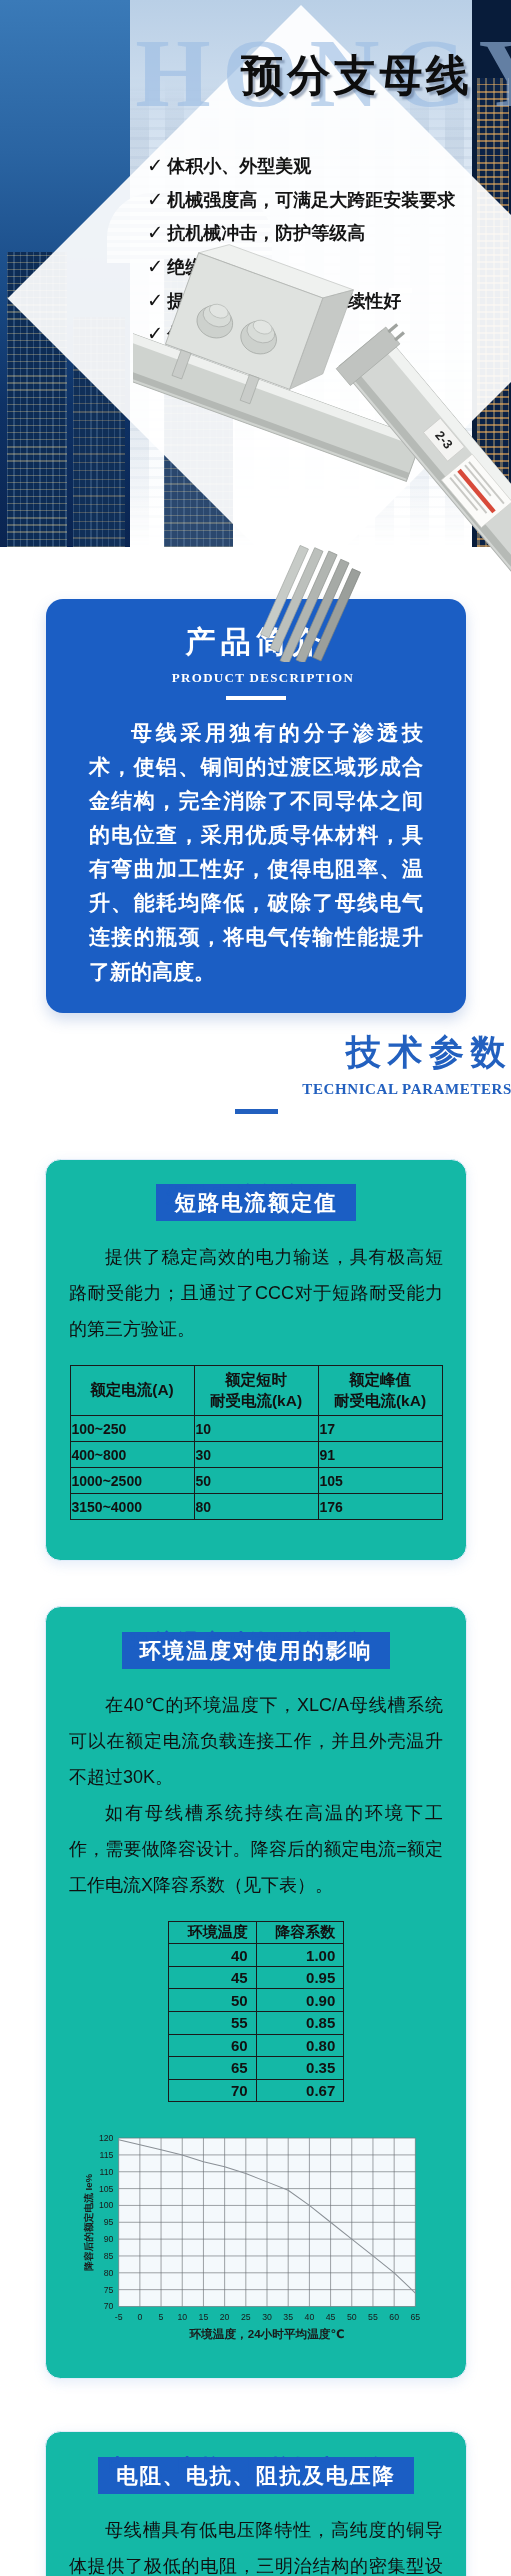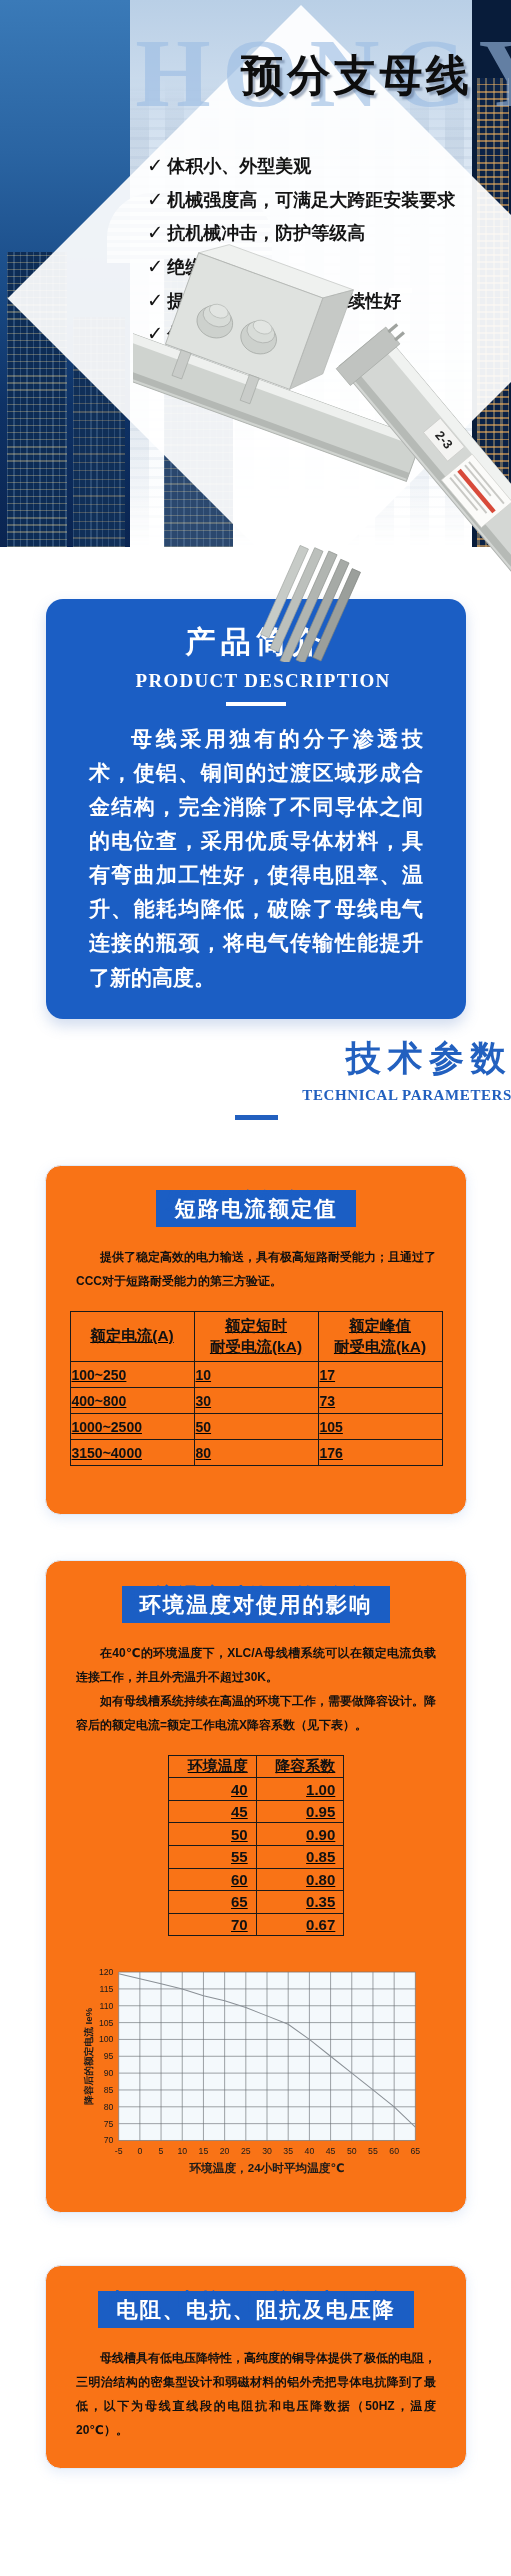--- a/index.html
+++ b/index.html
@@ -45,41 +45,41 @@
   .features li{display:flex;align-items:baseline;margin-bottom:9.7px;font-size:18px;font-weight:700;color:#141414;}
   .features .check{margin-right:3.9px;font-size:19.4px;font-weight:400;}
   .hero-dash{position:absolute;right:60px;top:288px;width:23px;height:4.5px;background:#fff;z-index:5;}
   .product-illo{position:absolute;left:133px;top:241px;width:379px;height:421px;z-index:6;pointer-events:none;}
   
   .intro-card{position:relative;width:420px;margin:52px auto 0;border-radius:17px;background:#1b5ec4;
     color:#fff;text-align:center;box-shadow:0 6.5px 14.3px rgba(80,120,190,.25);}
   .intro-title{padding-top:23px;font-family:"Liberation Serif","DejaVu Serif",serif;
     font-size:30px;font-weight:700;letter-spacing:5.2px;}
   .intro-sub{margin-top:6.5px;font-family:"Liberation Serif","DejaVu Serif",serif;
-    font-size:19px;font-weight:700;letter-spacing:1.3px;padding-left:14px;}
+    font-size:13px;font-weight:700;letter-spacing:1.3px;padding-left:14px;}
   .intro-divider{width:60px;height:4.5px;background:#fff;margin:10.4px auto 11.7px;}
   .intro-body{margin:16px;padding:0 27px 24.6px;text-align:justify;text-indent:2em;
     font-size:21px;font-weight:700;line-height:1.62;}
   
   .tech-header{text-align:right;color:#2260bf;}
   .tech-title{font-family:"Liberation Serif","DejaVu Serif",serif;font-size:35px;font-weight:700;letter-spacing:6.5px;}
   .tech-sub{margin-top:5.2px;font-family:"Liberation Serif","DejaVu Serif",serif;font-size:15px;font-weight:700;letter-spacing:0.6px;}
   .tech-divider{width:43px;height:5.2px;background:#2260bf;margin:10.4px auto 0;}
   
-  .card{position:relative;width:420px;margin:45px auto 0;border-radius:15.5px;background:#f97316;
+  .card{position:relative;width:420px;margin:45px auto 0;border-radius:15.5px;background:#14b8a6;
     border:0.6px solid #e1ecfa;box-shadow:0 3.9px 11.7px rgba(120,160,220,.18);padding-bottom:26px;}
   .banner{position:relative;display:table;margin:24.6px auto 0;background:#1b5ec4;padding:3.9px 18px;
     font-family:"Liberation Serif","DejaVu Serif",serif;font-size:21.4px;font-weight:700;letter-spacing:1.9px;}
   .banner::before{content:attr(data-text);position:absolute;left:9.7px;top:-4.5px;color:#1b5ec4;
     white-space:nowrap;z-index:0;}
   .banner .bt{position:relative;z-index:1;color:#fff;}
-  .card-body{margin:18px 30px 0;text-align:justify;text-indent:2em;
-    font-size:12px;font-weight:700;color:#101010;line-height:2.0;}
-  
-  .t-simple{border-collapse:collapse;margin:18px auto 22px;text-decoration:underline;}
+  .card-body{margin:18px 23px 0;text-align:justify;text-indent:2em;
+    font-size:18px;font-weight:400;color:#101010;line-height:2.0;}
+  
+  .t-simple{border-collapse:collapse;margin:18px auto 14px;}
   .t-simple th,.t-simple td{border:1.3px solid #1a1a1a;font-weight:700;color:#111;}
   #table1 th{width:121px;height:47px;font-size:15.5px;white-space:pre-line;text-align:center;}
   #table1 td{height:23px;font-size:14px;}
   
   #table2 th,#table2 td{text-align:right;padding:1.3px 7.8px;font-size:15px;height:19px;}
   #table2 th{width:71px;}
   
   .chart-wrap{margin:27px auto 3.9px;width:350px;}
 </style>
 </head>
@@ -218,21 +218,21 @@
       </thead>
       <tbody>
         <tr>
           <td>100~250</td>
           <td>10</td>
           <td>17</td>
         </tr>
         <tr>
           <td>400~800</td>
           <td>30</td>
-          <td>73</td>
+          <td>91</td>
         </tr>
         <tr>
           <td>1000~2500</td>
           <td>50</td>
           <td>105</td>
         </tr>
         <tr>
           <td>3150~4000</td>
           <td>80</td>
           <td>176</td>

